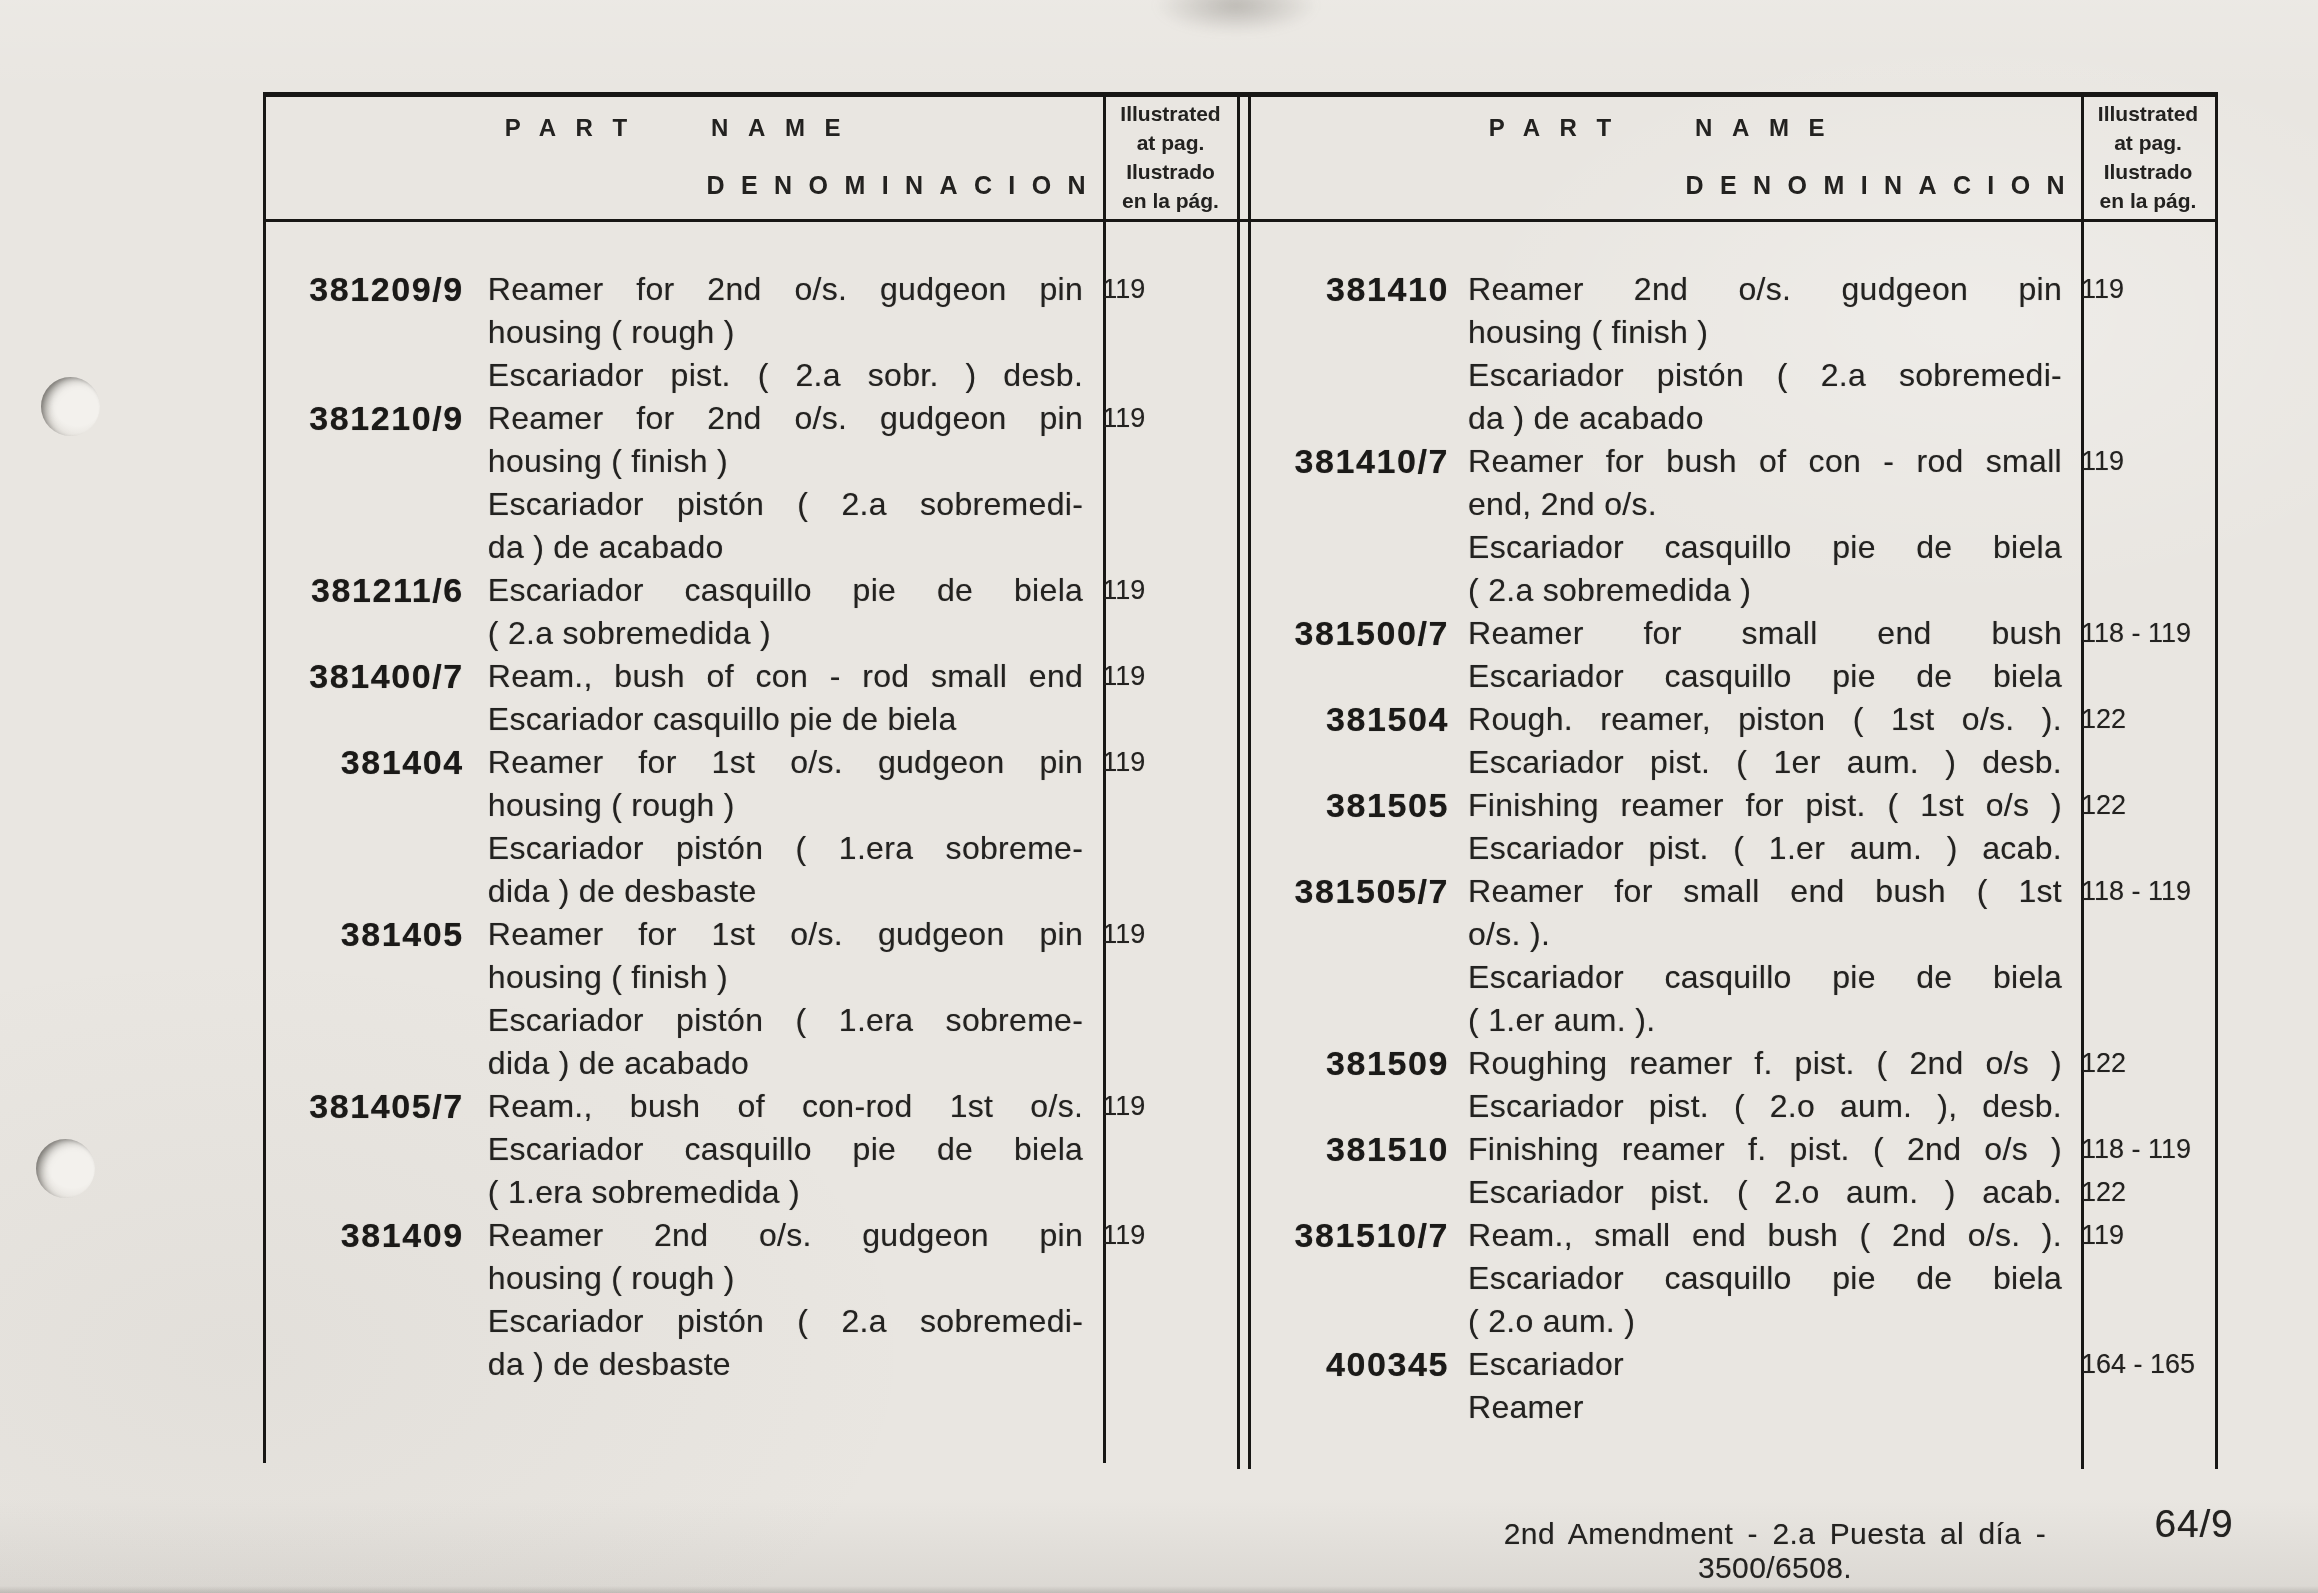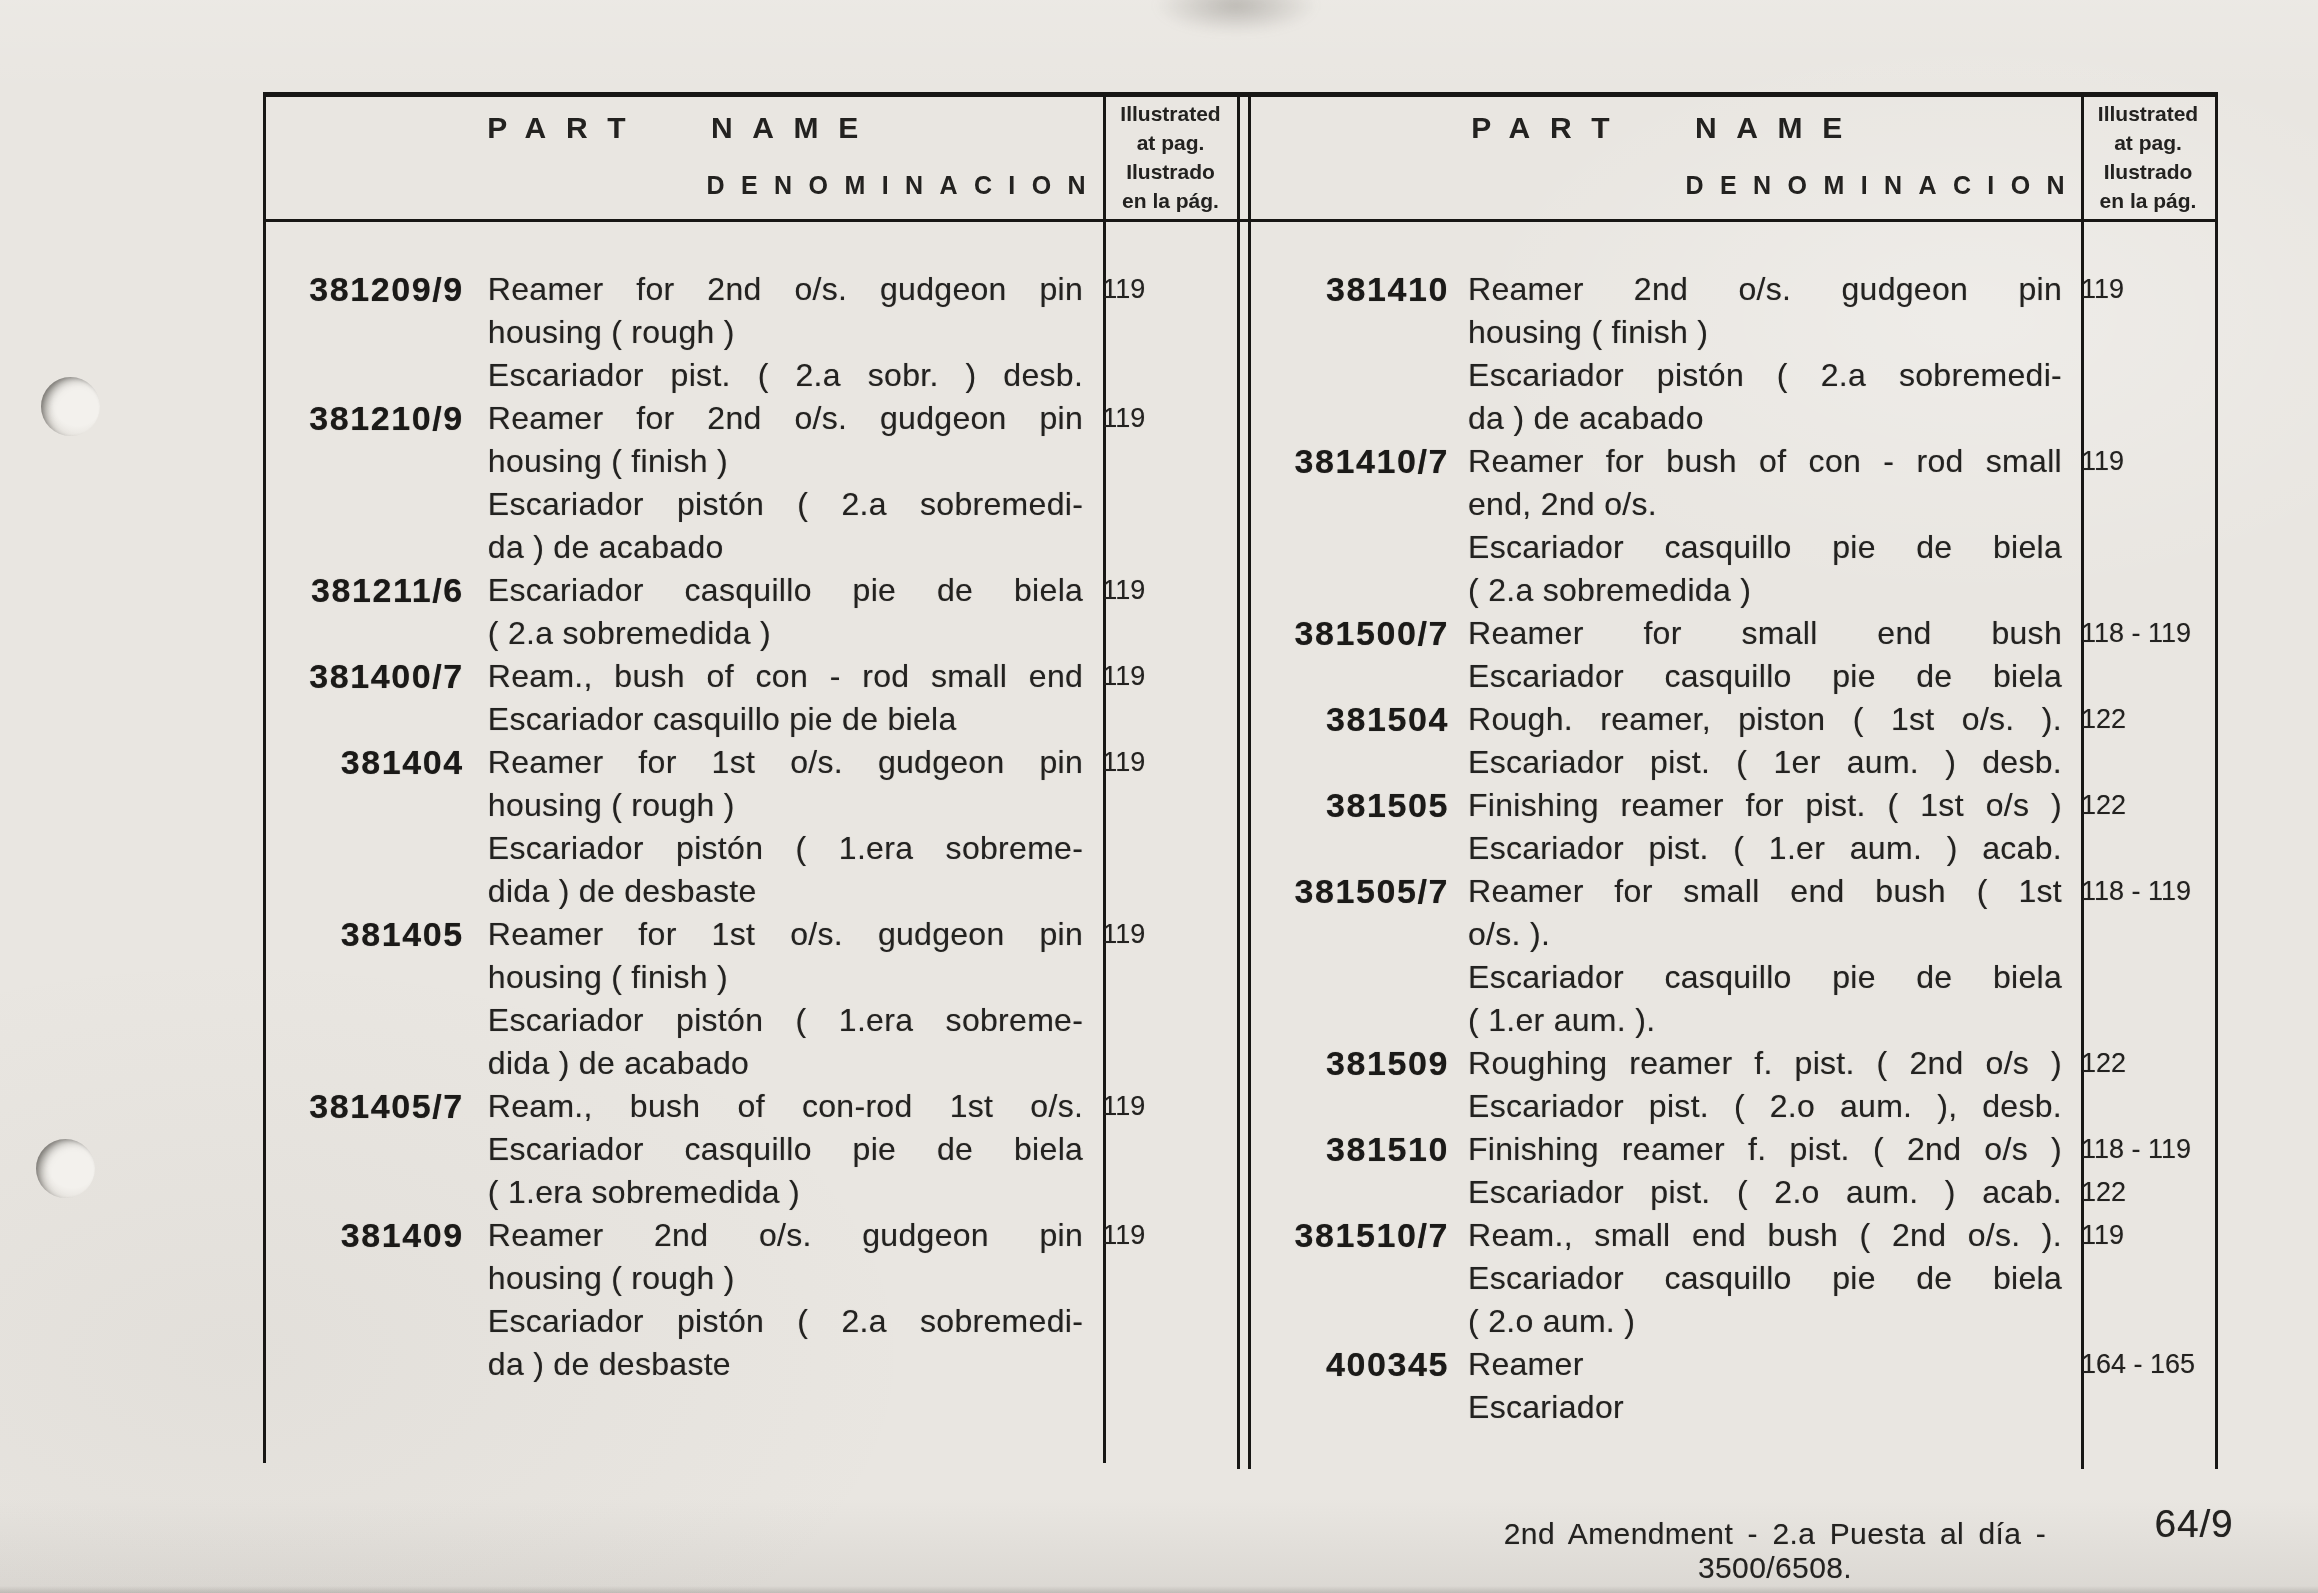--- a/index.html
+++ b/index.html
@@ -32,21 +32,21 @@
   .v{width:3.3px;top:92px;}
   .v-left{left:263px;height:1371px;}
   .v-lsep{left:1103px;height:1371px;}
   .v-dbl-a{left:1237px;height:1377px;}
   .v-dbl-b{left:1248px;height:1377px;}
   .v-rsep{left:2081px;height:1377px;}
   .v-right{left:2215px;height:1377px;}
 
   
   .hdr-part{position:absolute;top:110px;text-align:center;font-weight:bold;}
-  .hdr-part .en{font-size:30px;letter-spacing:19.6px;word-spacing:38px;line-height:36px;}
+  .hdr-part .en{font-size:24px;letter-spacing:19.6px;word-spacing:38px;line-height:36px;}
   .hdr-part .es{font-size:25px;letter-spacing:16.4px;line-height:33px;margin-top:23px;text-align:right;}
   .hdr-part-left{left:263px;width:839px;}
   .hdr-part-right{left:1252px;width:829px;}
   .hdr-page{position:absolute;top:99px;text-align:center;font-weight:bold;font-size:21px;line-height:29px;}
   .hdr-page-left{left:1103px;width:135px;}
   .hdr-page-right{left:2081px;width:134px;}
 
   
   .col{position:absolute;top:268px;}
   .col-left{left:263px;width:974px;}
@@ -297,22 +297,22 @@
           <div class="line j">Escariador casquillo pie de biela</div>
           <div class="line">( 2.o aum. )</div>
         </div>
         <div class="page-cell">
           <div>119</div>
         </div>
       </div>
       <div class="row">
         <div class="num">400345</div>
         <div class="desc">
+          <div class="line">Escariador</div>
           <div class="line">Reamer</div>
-          <div class="line">Escariador</div>
         </div>
         <div class="page-cell">
           <div>164 - 165</div>
         </div>
       </div>
     </div>
 
   <div class="amendment">2nd Amendment - 2.a Puesta al día - 3500/6508.</div>
   <div class="pageno">64/9</div>
 

